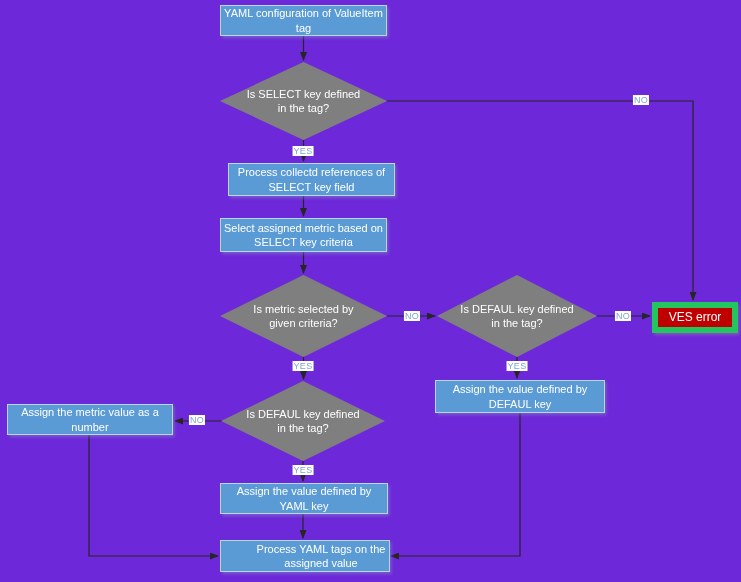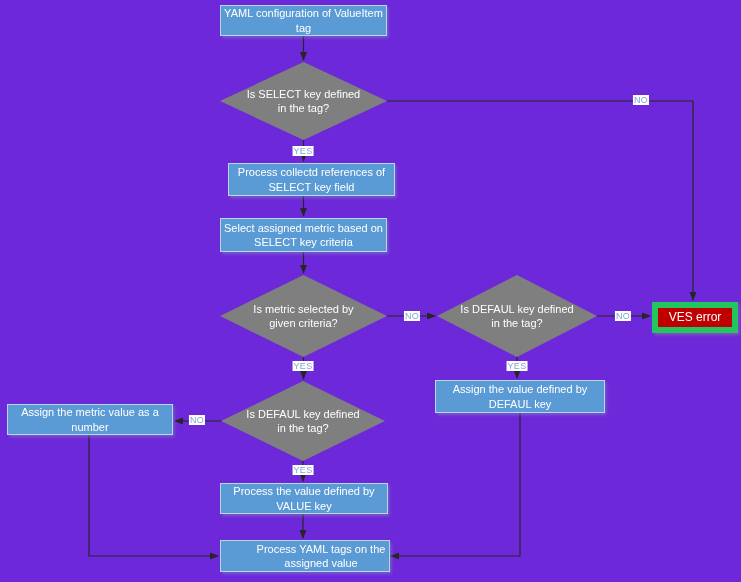--- a/index.html
+++ b/index.html
@@ -107,21 +107,21 @@
 
   <div class="node decision" style="left:221px;top:381px;width:164px;height:80px;">
     <span class="txt">Is DEFAUL key defined in the tag?</span>
   </div>
 
   <div class="node box" style="left:7px;top:404px;width:166px;height:31px;">
     <span class="txt">Assign the metric value as a number</span>
   </div>
 
   <div class="node box" style="left:220px;top:483px;width:168px;height:31px;">
-    <span class="txt">Process the value defined by VALUE key</span>
+    <span class="txt">Assign the value defined by YAML key</span>
   </div>
 
   <div class="node box" style="left:220px;top:540px;width:170px;height:32px;padding-left:32px;">
     <span class="txt">Process YAML tags on the assigned value</span>
   </div>
 
   <span class="edge-label" style="left:303px;top:151px;">YES</span>
   <span class="edge-label" style="left:641px;top:100px;">NO</span>
   <span class="edge-label" style="left:412px;top:316px;">NO</span>
   <span class="edge-label" style="left:303px;top:366px;">YES</span>

